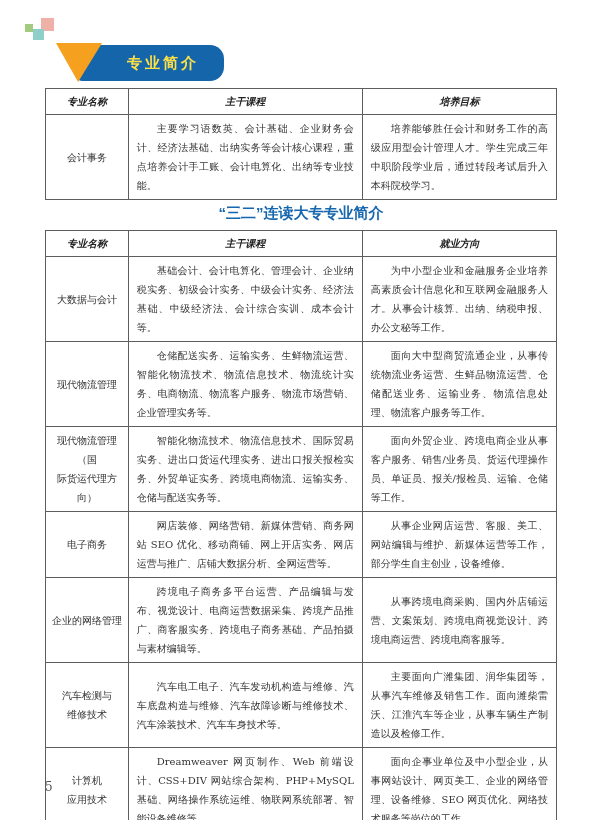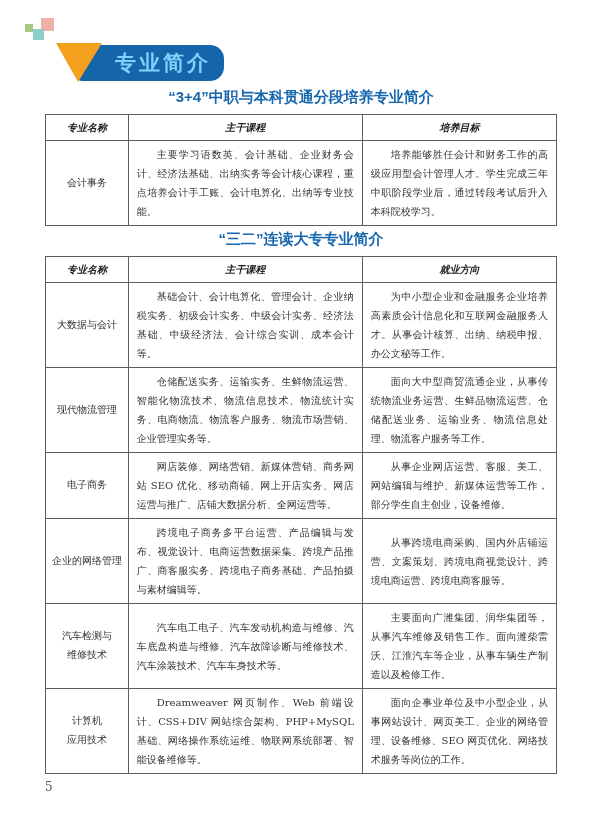--- a/index.html
+++ b/index.html
@@ -25,24 +25,24 @@
   
   .banner-wrap { position: absolute; left: 0; top: 43px; height: 40px; width: 100%; }
   .banner-blue {
     position: absolute; left: 76px; top: 2px;
     width: 148px; height: 36px;
     background: #1565ab;
     border-radius: 6px 14px 14px 6px;
     display: flex; align-items: center; justify-content: center;
   }
   .banner-title {
-    color: #7dd3fc;
+    color: #fde047;
     font-family: "Liberation Sans", sans-serif;
     font-weight: bold;
-    font-size: 21px;
+    font-size: 15px;
     letter-spacing: 3px;
     padding-left: 26px;
   }
   .banner-triangle {
     position: absolute; left: 56px; top: 0;
     width: 46px; height: 39px;
     background: #f5a01e;
     clip-path: polygon(0 0, 100% 0, 48% 100%);
   }
 
@@ -78,21 +78,20 @@
     font-weight: bold;
     font-size: 10px;
     padding: 3px 2px;
     text-align: center;
     color: #222222;
   }
   td.name-cell {
     text-align: center;
     white-space: pre-line;
     padding: 3px 4px;
-    font-family: Liberation Mono, monospace;
   }
   td.par-cell {
     padding: 4px 8px;
     text-align: justify;
     text-indent: 2em;
   }
   col.col-name    { width: 16.2%; }
   col.col-courses { width: 45.8%; }
   col.col-outcome { width: 38%; }
 
@@ -116,21 +115,20 @@
 
   <div class="banner-wrap">
     <div class="banner-blue">
       <span class="banner-title">专业简介</span>
     </div>
     <div class="banner-triangle"></div>
   </div>
 
   <div class="content">
 
-    <div class="section-title">“3+4”中职与本科贯通分段培养专业简介</div>
 
     <table class="program-table">
       <colgroup>
         <col class="col-name">
           <col class="col-courses">
           <col class="col-outcome">
       </colgroup>
     <thead>
           <tr>
             <th>专业名称</th>
@@ -167,20 +165,26 @@
             <td class="name-cell">大数据与会计</td>
             <td class="par-cell">基础会计、会计电算化、管理会计、企业纳税实务、初级会计实务、中级会计实务、经济法基础、中级经济法、会计综合实训、成本会计等。</td>
             <td class="par-cell">为中小型企业和金融服务企业培养高素质会计信息化和互联网金融服务人才。从事会计核算、出纳、纳税申报、办公文秘等工作。</td>
           </tr>
           <tr>
             <td class="name-cell">现代物流管理</td>
             <td class="par-cell">仓储配送实务、运输实务、生鲜物流运营、智能化物流技术、物流信息技术、物流统计实务、电商物流、物流客户服务、物流市场营销、企业管理实务等。</td>
             <td class="par-cell">面向大中型商贸流通企业，从事传统物流业务运营、生鲜品物流运营、仓储配送业务、运输业务、物流信息处理、物流客户服务等工作。</td>
           </tr>
           <tr>
+            <td class="name-cell">现代物流管理（国
+际货运代理方向）</td>
+            <td class="par-cell">智能化物流技术、物流信息技术、国际贸易实务、进出口货运代理实务、进出口报关报检实务、外贸单证实务、跨境电商物流、运输实务、仓储与配送实务等。</td>
+            <td class="par-cell">面向外贸企业、跨境电商企业从事客户服务、销售/业务员、货运代理操作员、单证员、报关/报检员、运输、仓储等工作。</td>
+          </tr>
+          <tr>
             <td class="name-cell">电子商务</td>
             <td class="par-cell">网店装修、网络营销、新媒体营销、商务网站 SEO 优化、移动商铺、网上开店实务、网店运营与推广、店铺大数据分析、全网运营等。</td>
             <td class="par-cell">从事企业网店运营、客服、美工、网站编辑与维护、新媒体运营等工作，部分学生自主创业，设备维修。</td>
           </tr>
           <tr>
             <td class="name-cell">企业的网络管理</td>
             <td class="par-cell">跨境电子商务多平台运营、产品编辑与发布、视觉设计、电商运营数据采集、跨境产品推广、商客服实务、跨境电子商务基础、产品拍摄与素材编辑等。</td>
             <td class="par-cell">从事跨境电商采购、国内外店铺运营、文案策划、跨境电商视觉设计、跨境电商运营、跨境电商客服等。</td>
           </tr>
           <tr>

